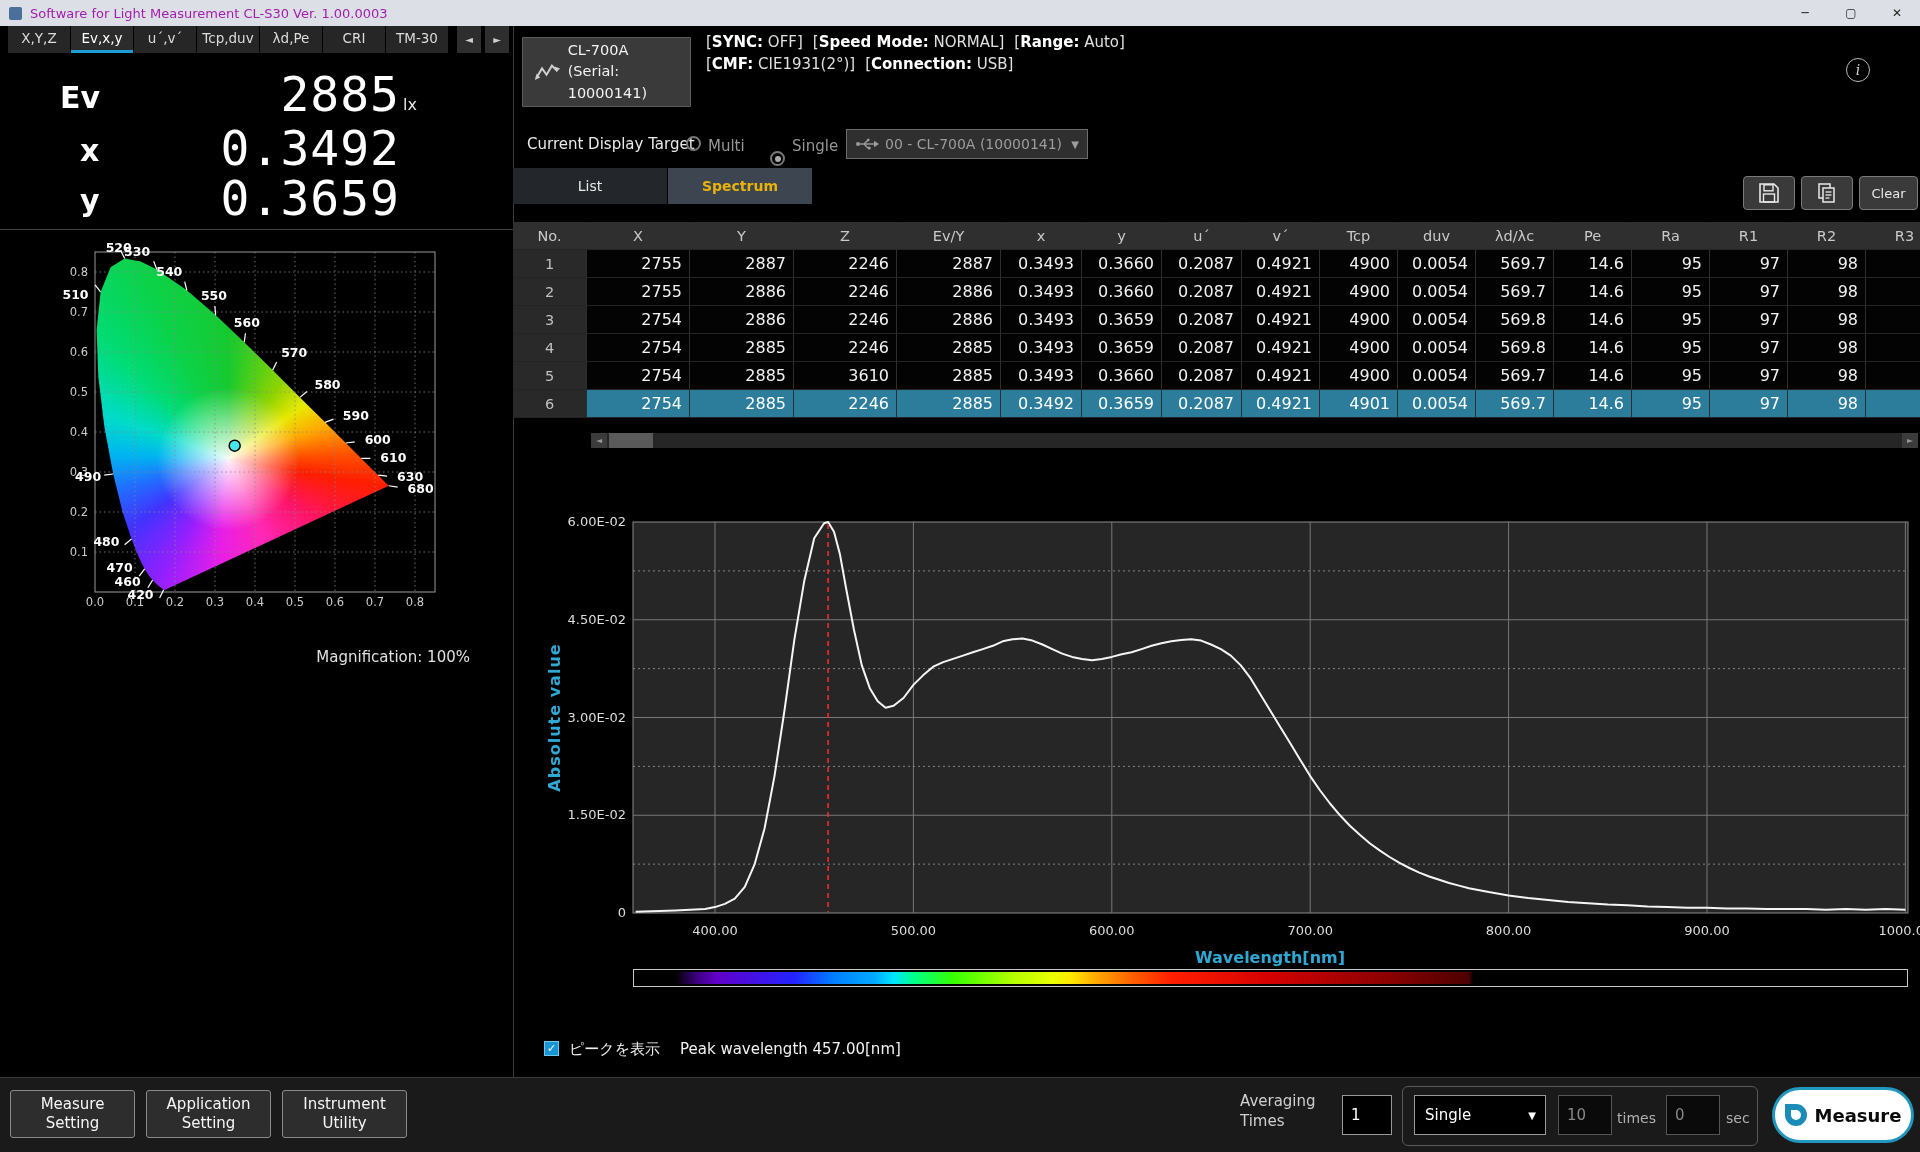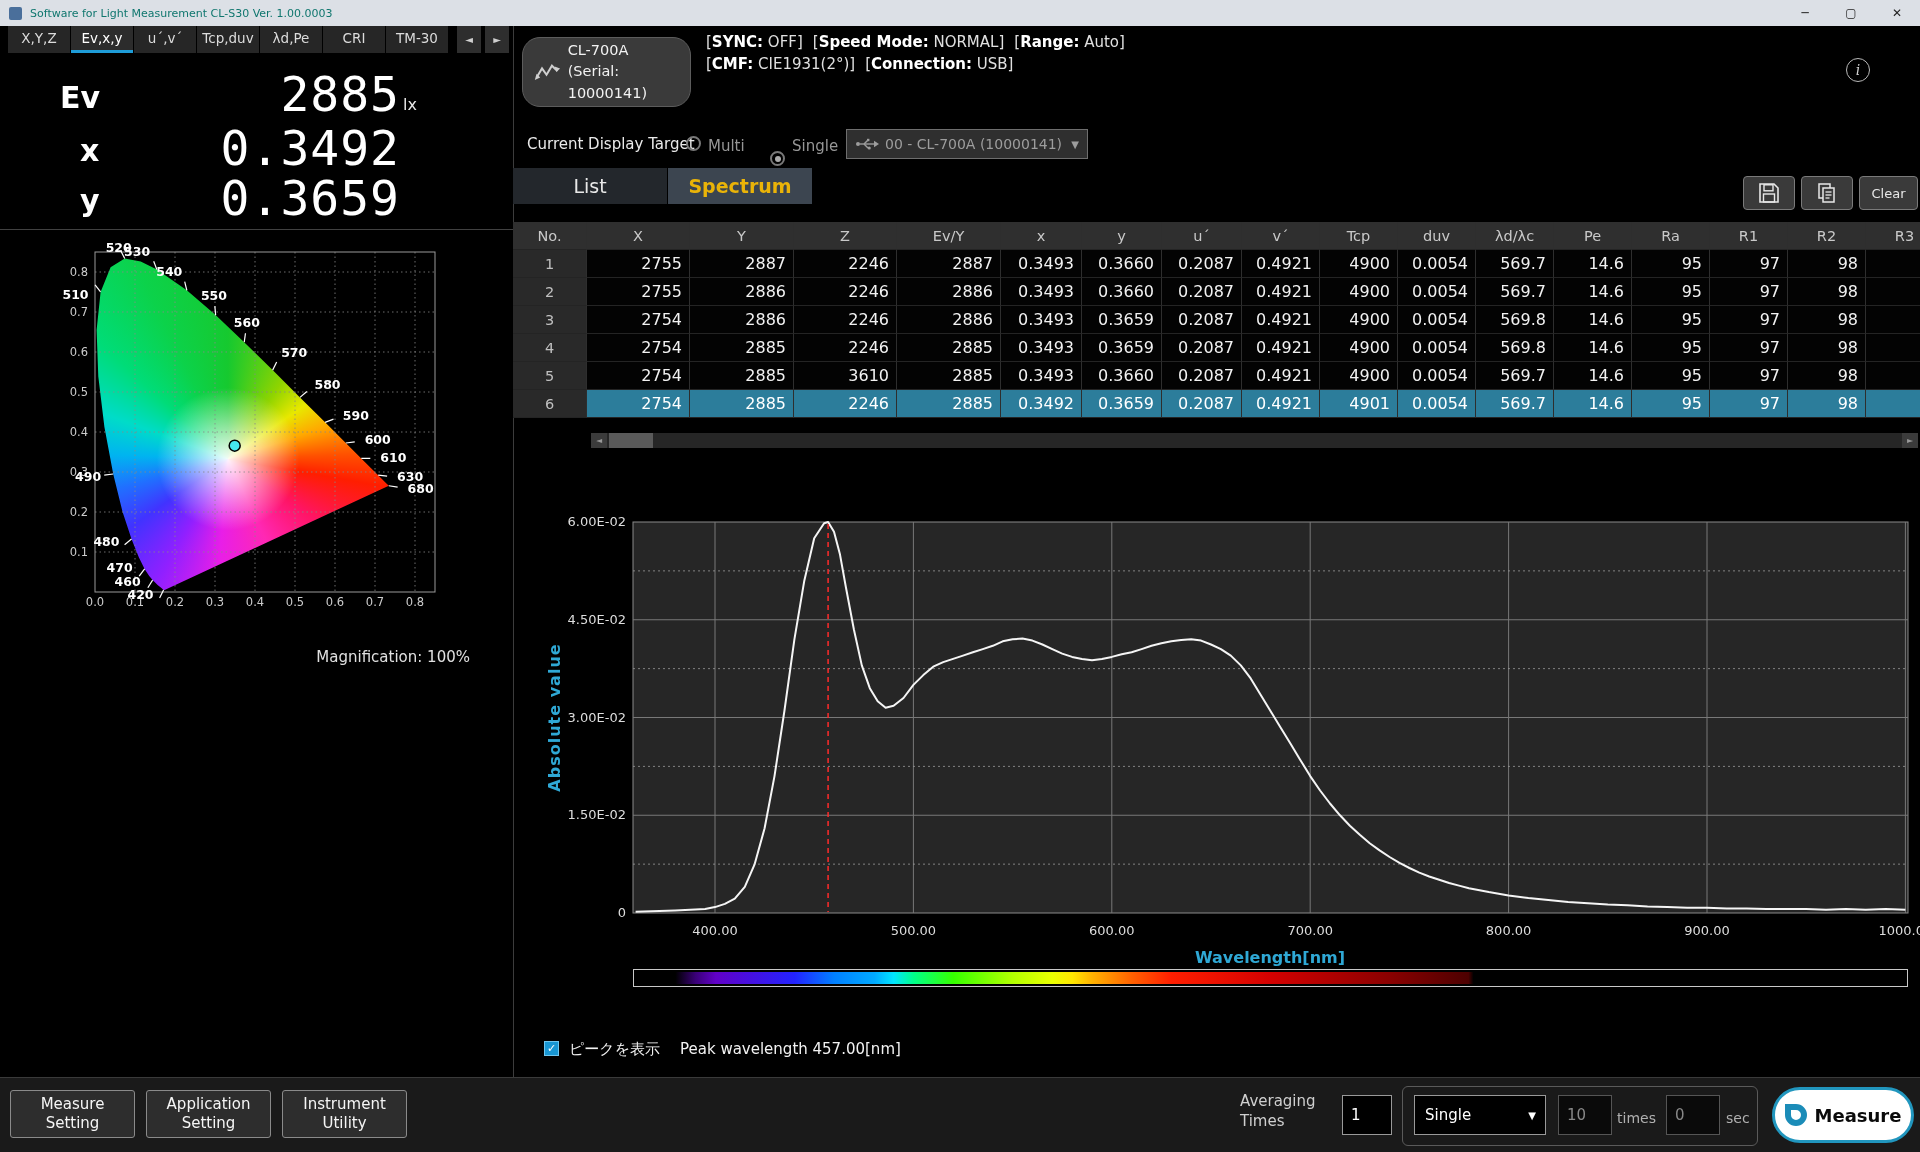--- a/index.html
+++ b/index.html
@@ -2,21 +2,21 @@
 <html><head>
 <meta charset="utf-8">
 <style>
   html,body{margin:0;padding:0;background:#000;}
   body{width:1920px;height:1152px;position:relative;overflow:hidden;
        font-family:"DejaVu Sans","Liberation Sans",sans-serif;color:#e8e8e8;}
   .abs{position:absolute;}
   
   #titlebar{left:0;top:0;width:1920px;height:26px;background:#dce0e6;display:flex;align-items:center;}
   #titlebar .appicon{width:13px;height:13px;margin:0 8px 0 9px;background:#4a6f9b;border-radius:2px;}
-  #titlebar .title{font-size:11px;color:#0f766e;}
+  #titlebar .title{font-size:13px;color:#a21caf;}
   #wincontrols{margin-left:auto;display:flex;height:26px;}
   #wincontrols>div{width:46px;height:26px;display:flex;align-items:center;justify-content:center;
                    font-size:12px;color:#222;}
   
   #viewtabs{left:8px;top:26px;width:513px;height:28px;display:flex;background:#000;}
   .vtab{width:62px;height:27px;margin-right:1px;background:#262626;color:#dcdcdc;font-size:13.5px;
         display:flex;align-items:center;justify-content:center;border-bottom:3px solid transparent;box-sizing:border-box;}
   .vtab.sel{background:#2c2c2c;border-bottom:3px solid #1e9cd7;color:#fff;}
   .tab-arrow{width:24px;height:27px;margin-left:8px;background:#2e2e2e;color:#cfcfcf;font-size:10px;
         display:flex;align-items:center;justify-content:center;}
@@ -27,39 +27,39 @@
             font-family:"DejaVu Sans Mono","Liberation Mono",monospace;letter-spacing:1px;}
   .ro-unit{color:#e8e8e8;font-size:16px;}
   #divider-h{left:0;top:229px;width:513px;height:1px;background:#414141;}
   #divider-v{left:513px;top:26px;width:1px;height:1051px;background:#3c3c3c;}
   
   #cie-fill{left:95px;top:252px;width:340px;height:340px;}
   #cie-svg{left:0;top:229px;}
   #magnif{left:290px;top:648px;width:180px;text-align:right;font-size:15px;color:#e0e0e0;}
   
   #devicebox{left:522px;top:37px;width:169px;height:70px;background:#3a3a3a;border:1px solid #5c5c5c;
-             border-radius:18px;display:flex;align-items:center;box-sizing:border-box;}
+             border-radius:1px;display:flex;align-items:center;box-sizing:border-box;}
   #devicebox .txt{font-size:14.5px;line-height:1.45;color:#f2f2f2;}
   #status{left:706px;top:33px;width:900px;font-size:15px;color:#e0e0e0;}
   #status .line{height:22px;}
   #status b{color:#fff;}
   #status .grp{margin-right:10px;}
   #info-icon{left:1846px;top:58px;width:22px;height:22px;border:1.5px solid #b8b8b8;border-radius:50%;
              display:flex;align-items:center;justify-content:center;color:#cfcfcf;
              font-family:"DejaVu Serif","Liberation Serif",serif;font-style:italic;font-size:14px;}
   
   #cdt-label{left:527px;top:128px;height:32px;line-height:32px;font-size:15px;color:#eaeaea;}
   .radio{width:15px;height:15px;border:2px solid #787878;border-radius:50%;box-sizing:border-box;position:relative;}
   .radio.on::after{content:"";position:absolute;left:2.5px;top:2.5px;width:6px;height:6px;border-radius:50%;background:#ababab;}
   .rad-label{font-size:15px;color:#969696;}
   #dd-device{left:846px;top:129px;width:242px;height:30px;background:#2f2f2f;border:1px solid #6e6e6e;
              box-sizing:border-box;display:flex;align-items:center;color:#9d9d9d;font-size:14px;}
   #dd-device .arrow{margin-left:auto;margin-right:8px;font-size:10px;}
   
-  .dtab{top:168px;height:36px;display:flex;align-items:center;justify-content:center;font-size:19px;}
+  .dtab{top:168px;height:36px;display:flex;align-items:center;justify-content:center;font-size:14px;}
   #tab-list{left:513px;width:154px;background:#23272c;color:#e8e8e8;border-right:1px solid #000;}
   #tab-spectrum{left:668px;width:144px;background:#3c4550;color:#eab308;font-weight:bold;}
   .actbtn{top:176px;height:34px;background:#3a3a3a;border:1px solid #7a7a7a;border-radius:4px;
           box-sizing:border-box;display:flex;align-items:center;justify-content:center;color:#e8e8e8;}
   #btn-save{left:1743px;width:52px;}
   #btn-copy{left:1801px;width:52px;}
   #btn-clear{left:1859px;width:59px;font-size:13px;}
   
   #mtable{left:513px;top:222px;width:1407px;height:196px;overflow:hidden;font-size:16px;}
   .trow{display:flex;height:28px;box-sizing:border-box;}

